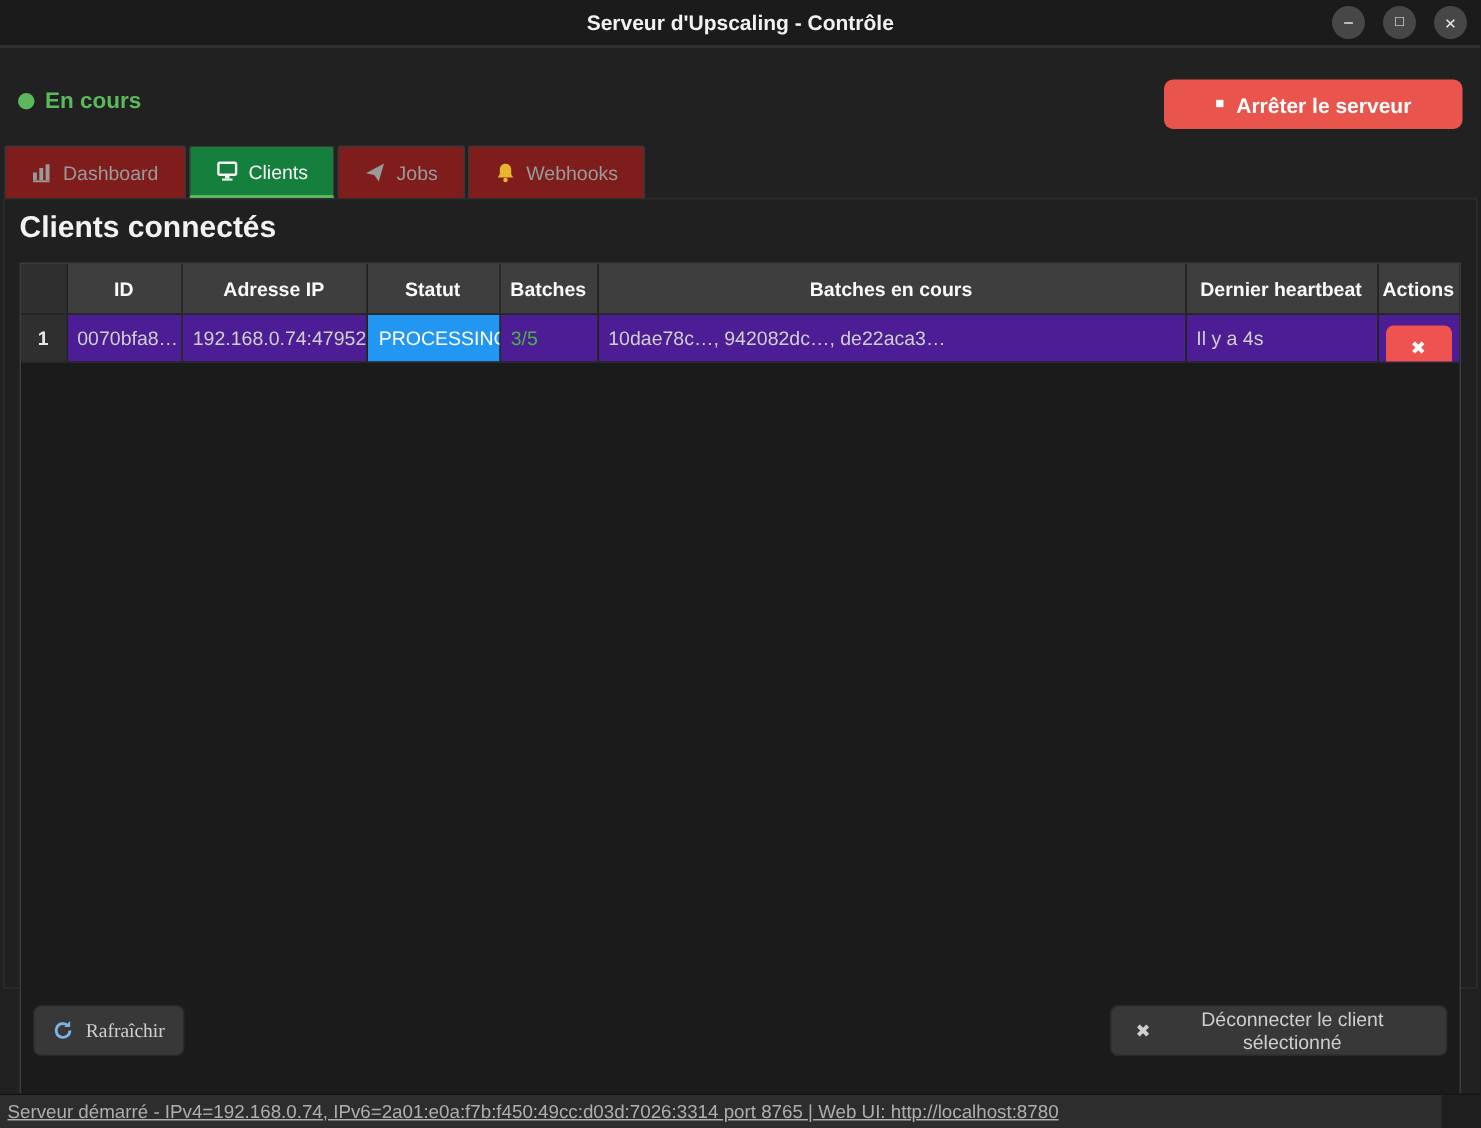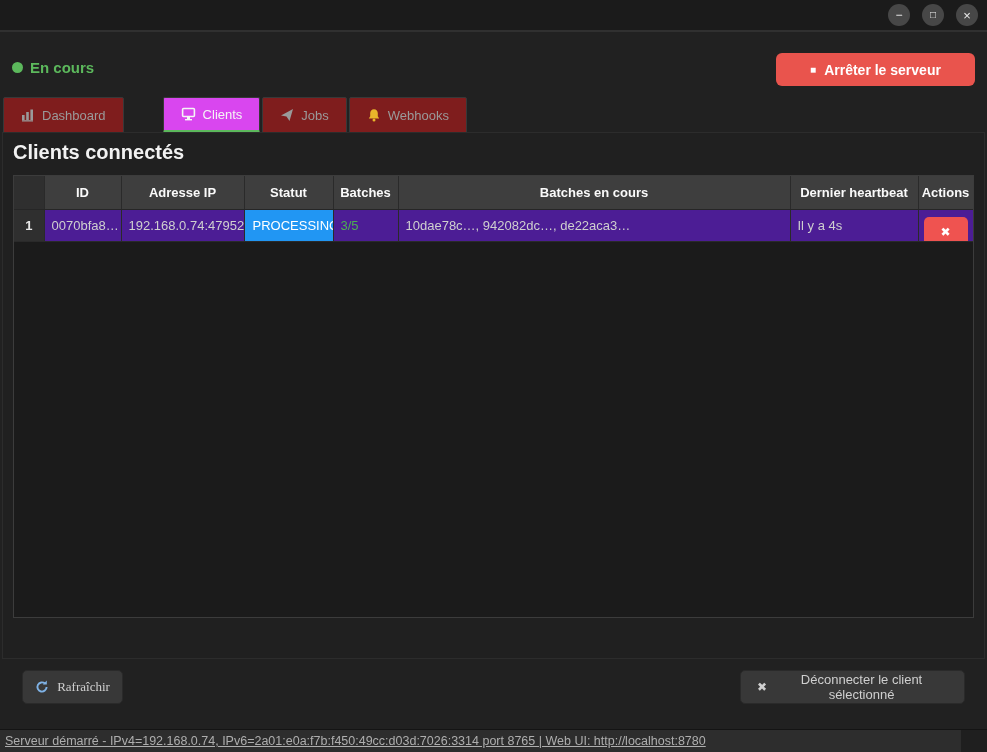--- a/index.html
+++ b/index.html
@@ -55,40 +55,39 @@
     position:absolute; top:97px; left:3px; height:36px;
     display:flex; gap:2px; align-items:stretch;
   }
   .tab {
     background:#7f1d1d; border:1px solid #383838;
     display:flex; align-items:center; gap:7px;
     padding:0 17px; font-size:13px; color:#9a9a9a;
     border-radius:2px 2px 0 0; cursor:pointer; white-space:nowrap;
   }
   .tab.active {
-    background:#d946ef; color:#f5f5f5;
+    background:#15803d; color:#f5f5f5;
     border-bottom:3px solid var(--accent-green,#5cb85c);
-    margin-left:37px;
   }
   .ticon { display:flex; align-items:center; }
   .ticon svg { display:block; }
 
   
   .pane {
     position:absolute; top:132px; left:2px; right:2px; height:527px;
     border:1px solid #2c2c2c; background:#202020;
   }
   .pane-heading {
     position:absolute; left:10px; top:8px;
     font-size:20px; font-weight:700; color:#f2f2f2;
   }
 
   
   .table-wrap {
-    position:absolute; left:10px; top:42px; width:961px; height:443px;
+    position:absolute; left:10px; top:42px; width:961px; height:572px;
     border:1px solid #3c3c3c; background:#1b1b1b; overflow:hidden;
   }
   table { border-collapse:collapse; table-layout:fixed; width:959px; }
   col.c-num {width:30px;} col.c-id {width:77px;} col.c-ip {width:123px;}
   col.c-status {width:89px;} col.c-batches {width:65px;}
   col.c-current {width:392px;} col.c-heartbeat {width:128px;} col.c-actions {width:55px;}
   th {
     background:#3e3e3e; color:#fafafa; font-size:13px; font-weight:700;
     height:33px; text-align:center;
     border-right:1px solid #2a2a2a; border-bottom:1px solid #262626;
@@ -139,20 +138,21 @@
   }
   .size-grip {
     position:absolute; right:0; bottom:0; width:26px; height:23px;
     background:#1f1f1f;
   }
 </style>
 </head>
 <body>
 
 <div class="titlebar">
+  <span class="title">Serveur d'Upscaling - Contrôle</span>
   <div class="win-controls">
     <div class="win-btn mini">−</div>
     <div class="win-btn maxi">□</div>
     <div class="win-btn close">×</div>
   </div>
 </div>
 
 <div class="server-status">
   <span class="status-dot"></span>
   <span>En cours</span>

